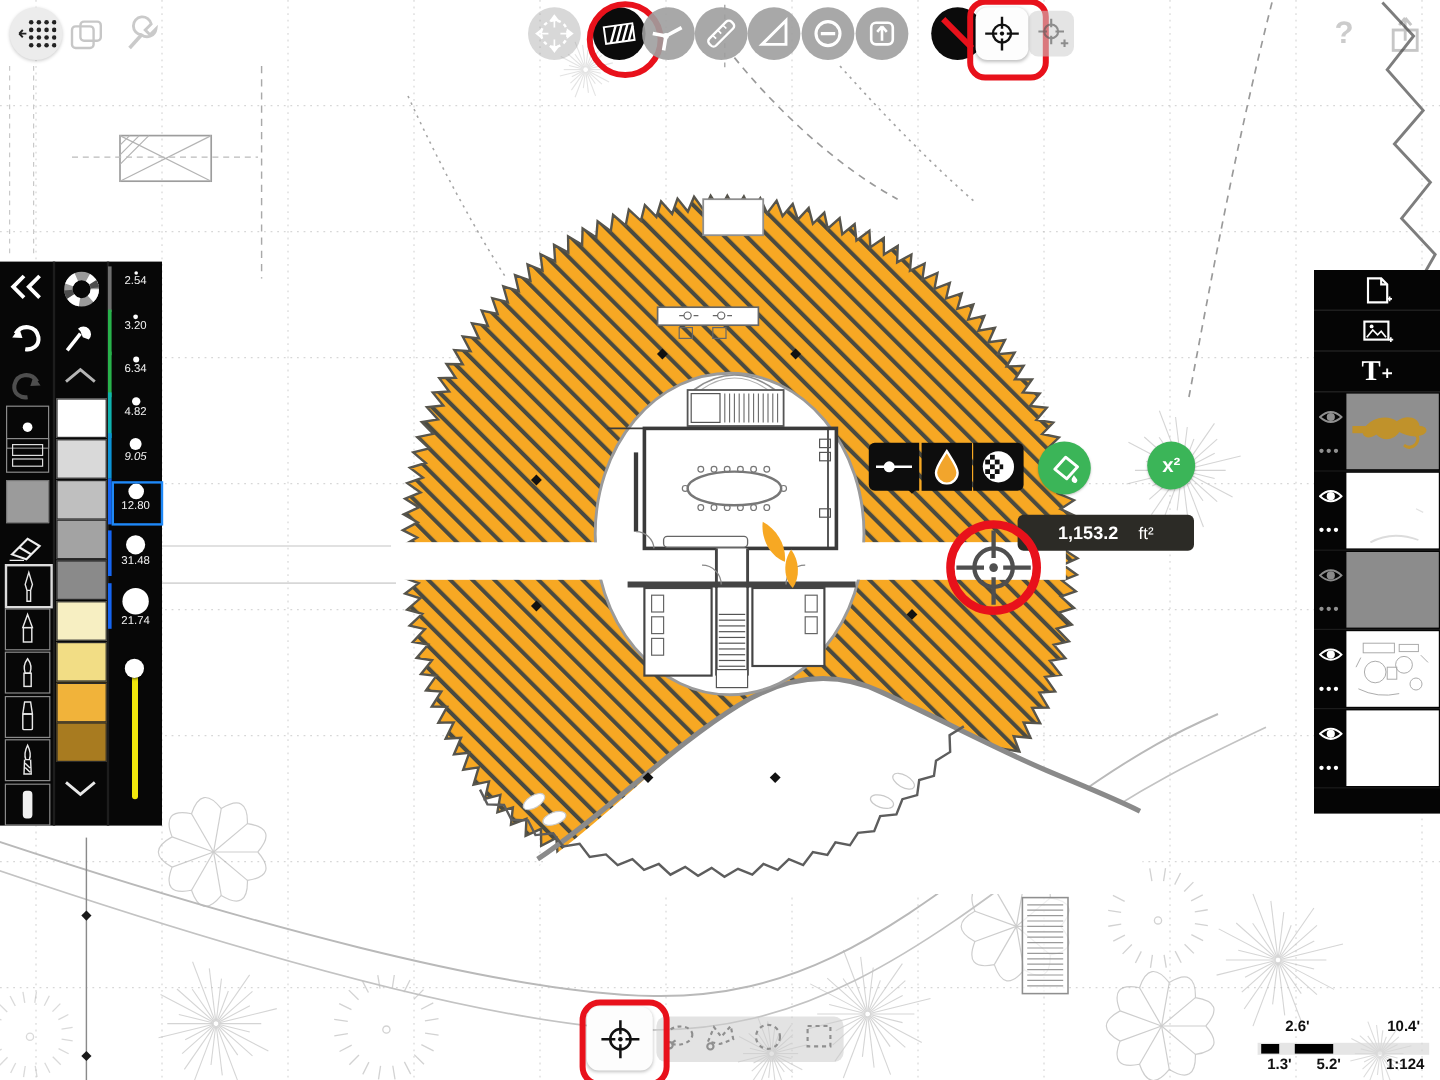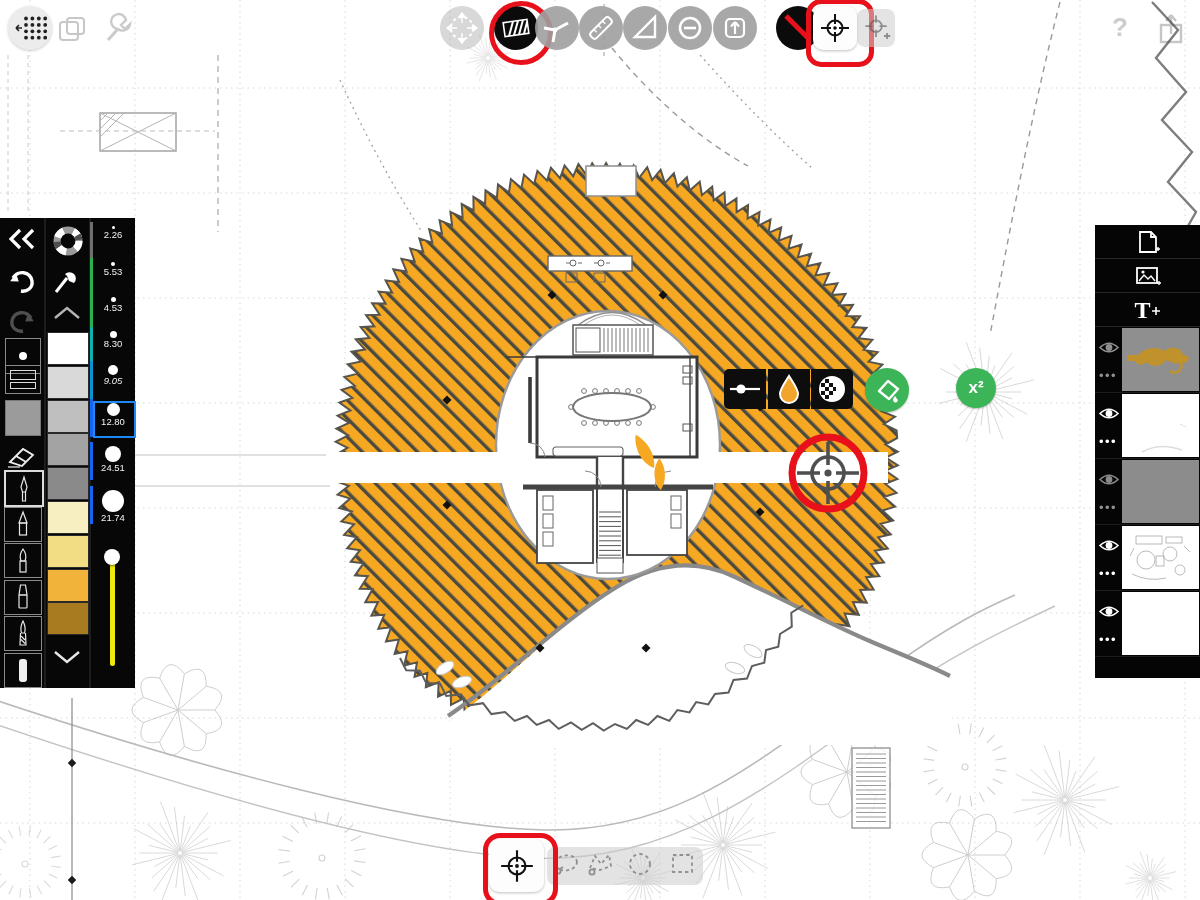--- a/index.html
+++ b/index.html
@@ -846,51 +846,51 @@
       </div>
   <div class="a" style="left:52px;top:432px">
     <svg width="30" height="14" viewBox="0 0 30 14" fill="none" stroke="#e8e8e8" stroke-width="2.4">
       <path d="M3,2 L15,12 L27,2"></path>
     </svg>
   </div>
 
   <div id="sizesrows">
         <div class="sizerow" style="top: 8px;">
           <div class="sizedot" style="width: 3px; height: 3px;"></div>
-          <div class="sizelabel">2.26</div>
+          <div class="sizelabel">2.54</div>
         </div>
         <div class="striped" style="top: 4px; height: 38px; background: rgb(111, 111, 111);"></div>
         <div class="sizerow" style="top: 44px;">
           <div class="sizedot" style="width: 4px; height: 4px;"></div>
-          <div class="sizelabel">5.53</div>
+          <div class="sizelabel">3.20</div>
         </div>
         <div class="striped" style="top: 40px; height: 38px; background: rgb(40, 178, 75);"></div>
         <div class="sizerow" style="top: 79px;">
           <div class="sizedot" style="width: 5px; height: 5px;"></div>
-          <div class="sizelabel">4.53</div>
+          <div class="sizelabel">6.34</div>
         </div>
         <div class="striped" style="top: 75px; height: 38px; background: rgb(40, 178, 75);"></div>
         <div class="sizerow" style="top: 113px;">
           <div class="sizedot" style="width: 7px; height: 7px;"></div>
-          <div class="sizelabel">8.30</div>
+          <div class="sizelabel">4.82</div>
         </div>
         <div class="striped" style="top: 109px; height: 38px; background: rgb(15, 179, 174);"></div>
         <div class="sizerow" style="top: 147px; font-style: italic;">
           <div class="sizedot" style="width: 10px; height: 10px;"></div>
           <div class="sizelabel">9.05</div>
         </div>
         <div class="striped" style="top: 143px; height: 38px; background: rgb(11, 147, 214);"></div>
         <div class="sizerow" style="top: 185px;">
           <div class="sizedot" style="width: 13px; height: 13px;"></div>
           <div class="sizelabel">12.80</div>
         </div>
         <div class="striped" style="top: 181px; height: 38px; background: rgb(21, 101, 242);"></div>
         <div class="sizerow" style="top: 228px;">
           <div class="sizedot" style="width: 16px; height: 16px;"></div>
-          <div class="sizelabel">24.51</div>
+          <div class="sizelabel">31.48</div>
         </div>
         <div class="striped" style="top: 224px; height: 38px; background: rgb(21, 101, 242);"></div>
         <div class="sizerow" style="top: 272px;">
           <div class="sizedot" style="width: 22px; height: 22px;"></div>
           <div class="sizelabel">21.74</div>
         </div>
         <div class="striped" style="top: 268px; height: 38px; background: rgb(21, 101, 242);"></div>
       </div>
   <div class="a" style="left:93px;top:183px;width:39px;height:33px;border:2.4px solid #1E88F7"></div>
 
@@ -1016,20 +1016,24 @@
 <div class="a greenbtn" style="left:865px;top:368px;width:44px;height:44px">
   <svg width="32" height="32" viewBox="0 0 32 32">
     <path d="M8,17 L17,7 L27,15 L18,25 Z" fill="none" stroke="#fff" stroke-width="2.4" stroke-linejoin="round"></path>
     <path d="M24,22 c2,3 4,4 2,6 a2.6,2.6 0 0 1 -4,-2 c0,-1.5 1,-2.5 2,-4 z" fill="#fff"></path>
   </svg>
 </div>
 <div class="a greenbtn" style="left:956px;top:368px;width:40px;height:40px">
   <span style="font-size:17px;font-weight:bold">x²</span>
 </div>
 
+<div class="a tooltip">
+  <span class="v">1,153.2</span>
+  <span class="u">ft²</span>
+</div>
 
 <svg class="a" style="left:780px;top:425px" width="96" height="96" viewBox="0 0 96 96">
   <circle cx="48" cy="48" r="36" fill="none" stroke="#E8111B" stroke-width="7"></circle>
   <g stroke="#4f4f4f" stroke-width="3.6" fill="none">
     <circle cx="48" cy="48" r="16"></circle>
     <path d="M48,17 V40 M48,56 V79 M17,48 H40 M56,48 H79"></path>
   </g>
   <circle cx="48" cy="48" r="3.6" fill="#4f4f4f"></circle>
 </svg>
 
@@ -1053,14 +1057,24 @@
 </svg>
 <div class="a" style="left:489px;top:839px;width:55px;height:53px;border-radius:10px;background:#fdfdfd;box-shadow:0 1px 3px rgba(0,0,0,.25);display:flex;align-items:center;justify-content:center">
   <svg width="38" height="38" viewBox="0 0 36 36" fill="none" stroke="#111" stroke-width="2">
     <circle cx="18" cy="18" r="8"></circle>
     <path d="M18,3 V14 M18,22 V33 M3,18 H14 M22,18 H33"></path>
     <circle cx="18" cy="18" r="1.8" fill="#111" stroke="none"></circle>
   </svg>
 </div>
 <div class="a redrect" style="left:483px;top:833px;width:65px;height:63px;border-radius:17px"></div>
 
+<div class="a" style="left:1045px;top:846px;width:152px;height:52px">
+  <span class="scaletxt" style="left:26px;top:2px">2.6'</span>
+  <span class="scaletxt" style="left:111px;top:2px">10.4'</span>
+  <div class="a" style="left:3px;top:23px;width:143px;height:10px;background:rgba(215,215,215,.65)"></div>
+  <div class="a" style="left:6px;top:24px;width:15px;height:8px;background:#000"></div>
+  <div class="a" style="left:34px;top:24px;width:32px;height:8px;background:#000"></div>
+  <span class="scaletxt" style="left:11px;top:34px">1.3'</span>
+  <span class="scaletxt" style="left:52px;top:34px">5.2'</span>
+  <span class="scaletxt" style="left:110px;top:34px">1:124</span>
+</div>
 
 </div>
 
 </body></html>

